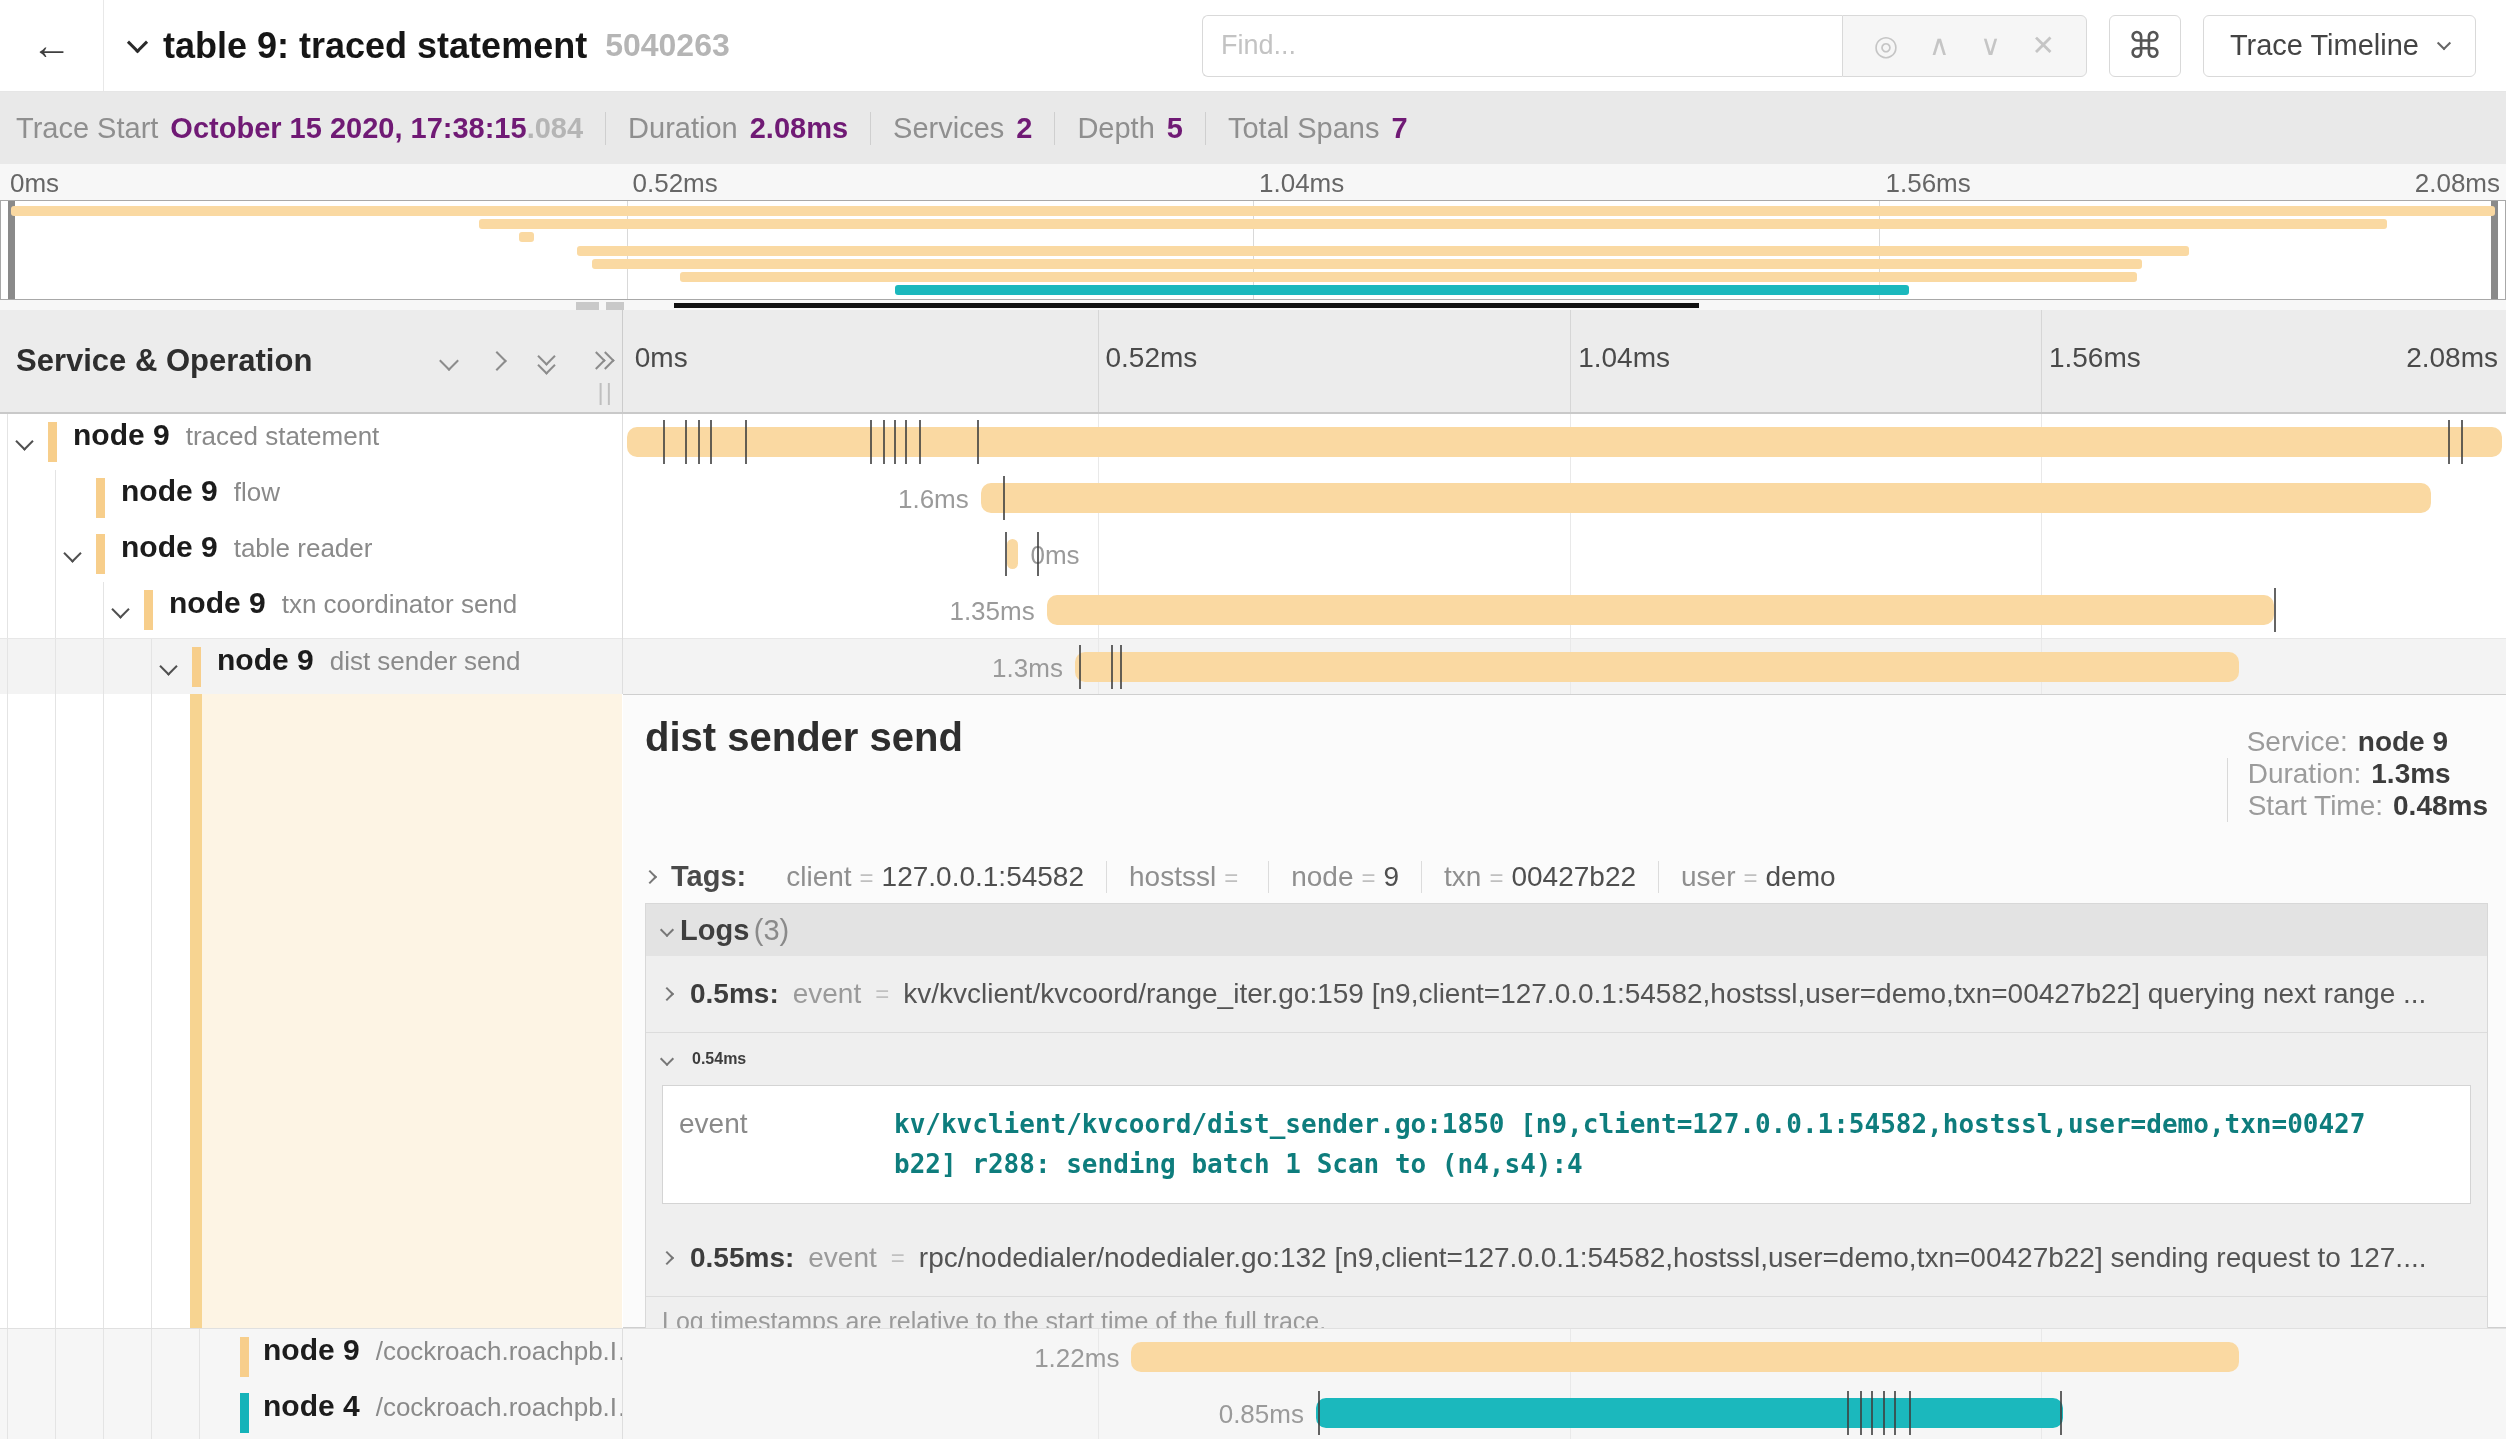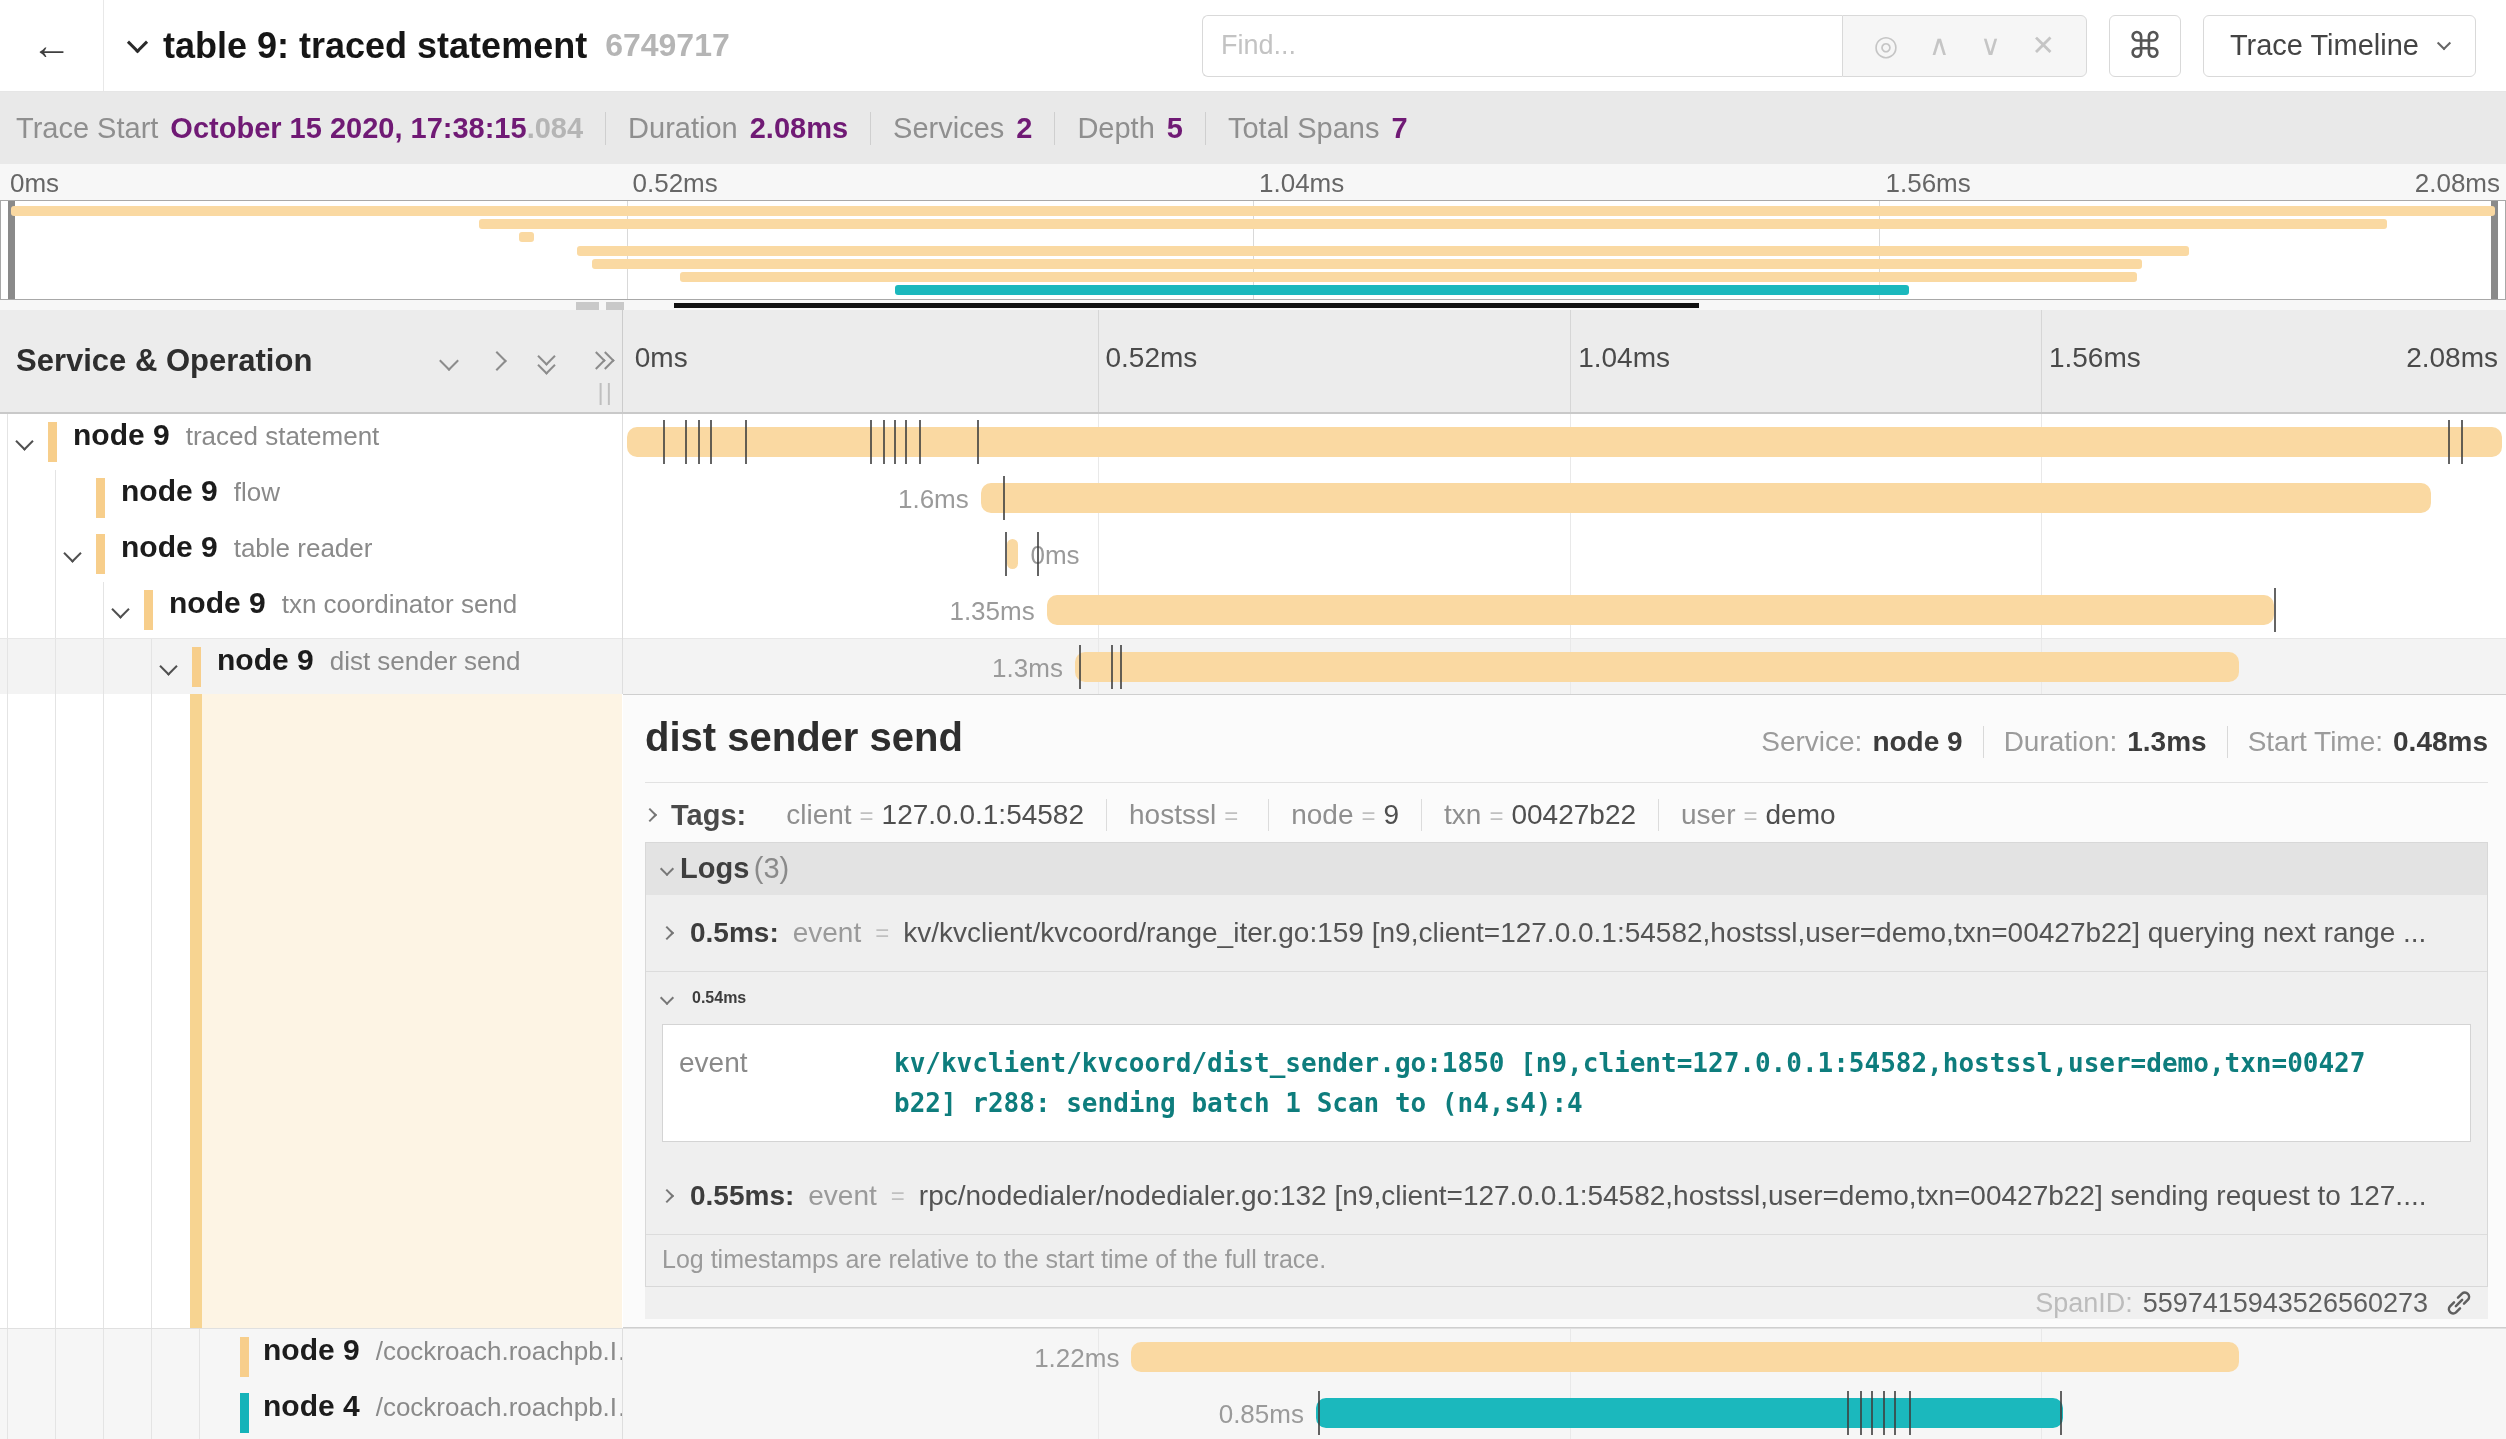--- a/index.html
+++ b/index.html
@@ -95,21 +95,21 @@
   
   .detail-band { position:absolute; left:0; top:694px; width:2506px; height:634px; background:#fff; }
   .band-left { position:absolute; left:0; top:0; width:623px; height:100%; }
   .band-accent { position:absolute; left:190px; top:0; bottom:0; width:12px; background:#f7d491; }
   .band-cream { position:absolute; left:202px; top:0; bottom:0; width:420px; background:#fdf4e4; }
   .card { position:absolute; left:623px; top:0; width:1883px; height:634px; background:#fbfbfb;
           border-top:1px solid #cfcfcf; border-bottom:1px solid #cfcfcf; padding:20px 18px 8px 22px;
           display:flex; flex-direction:column; }
   .card-head { display:flex; align-items:baseline; justify-content:space-between; }
   .detail-title { font-size:40px; font-weight:bold; color:#2e2e2e; }
-  .meta { display:flex; align-items:baseline; font-size:28px; }
+  .meta { display:flex; align-items:baseline; font-size:28px;flex-direction:column; }
   .meta-item { display:flex; gap:10px; padding:0 20px; }
   .meta-item + .meta-item { border-left:1px solid #d9d9d9; }
   .meta-item:last-child { padding-right:0; }
   .meta-label { color:#9b9b9b; }
   .meta-value { color:#3c3c3c; font-weight:bold; }
   .card-divider { height:1px; background:#e2e2e2; margin-top:22px; }
   .tags-row { display:flex; align-items:center; margin-top:16px; height:52px; font-size:28px; }
   .sm-chev { display:inline-block; width:10px; height:10px; border-right:2px solid #777; border-bottom:2px solid #777; flex:none; }
   .sm-right { transform:rotate(-45deg); }
   .sm-down { transform:rotate(45deg); }
@@ -146,21 +146,21 @@
 
 <div class="app">
 
   <div class="topbar">
     <div class="back-btn">
       <span>←</span>
     </div>
     <div class="title-wrap">
       <span class="chev"></span>
       <span class="page-title">table 9: traced statement</span>
-      <span class="trace-id">6749717</span>
+      <span class="trace-id">5040263</span>
     </div>
     <div class="find-group">
       <input class="find-input" placeholder="Find..." style="">
       <div class="find-icons">
         <span>◎</span>
         <span>∧</span>
         <span>∨</span>
         <span>✕</span>
       </div>
     </div>

